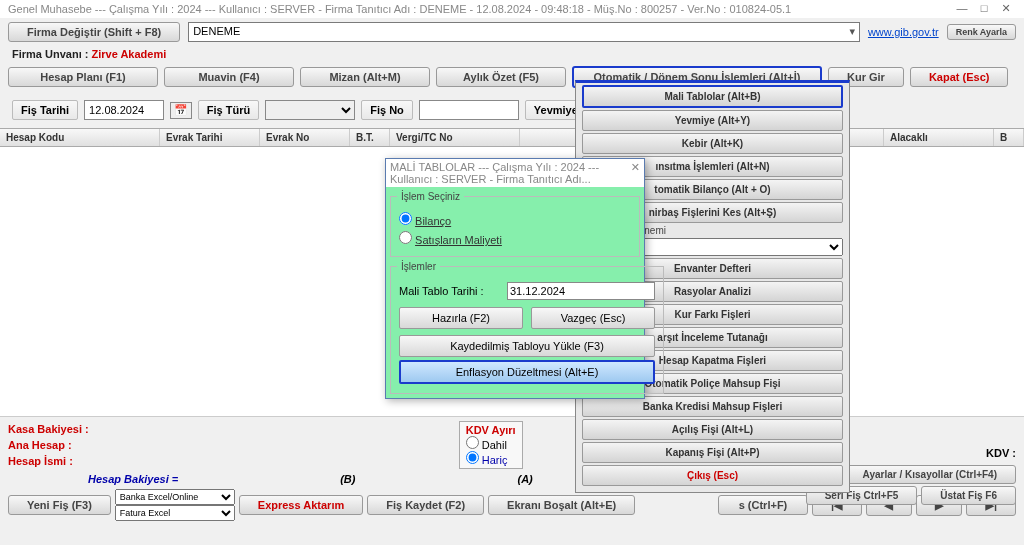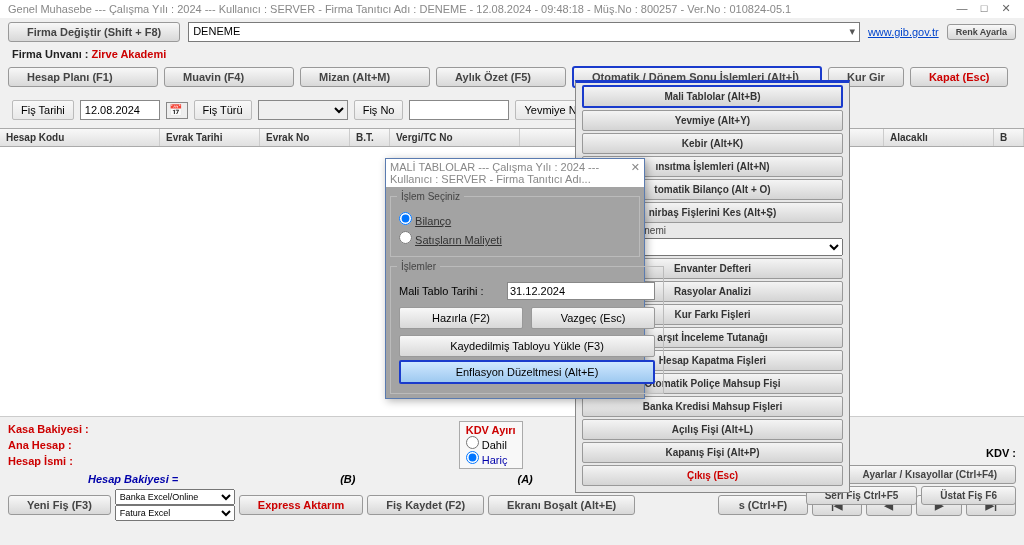--- a/index.html
+++ b/index.html
@@ -9,45 +9,45 @@
 .titlebar .wincontrols span { width: 20px; height: 14px; text-align: center; cursor: pointer; color: #666; }
 .topbar { padding: 4px 8px; display: flex; align-items: center; gap: 8px; }
 .btn-gray { background: linear-gradient(#f8f8f8,#d8d8d8); border: 1px solid #999; border-radius: 3px; padding: 3px 18px; cursor: pointer; font-weight: bold; color: #444; }
 .combo { background: #fff; border: 1px solid #7a7a7a; height: 20px; padding: 2px 4px; flex: 1; position: relative; }
 .combo::after { content: "▾"; position: absolute; right: 4px; top: 2px; color: #555; }
 .link { color: #0044cc; text-decoration: underline; cursor: pointer; }
 .firmrow { padding: 2px 12px; font-size: 11px; }
 .firmrow .lbl { font-weight: bold; color: #222; }
 .firmrow .val { font-weight: bold; color: #c00; }
 .mainbtns { display: flex; gap: 6px; padding: 4px 8px; align-items: center; }
-.mainbtns .btn-gray { flex: 0 0 auto; min-width: 120px; text-align: left; }
+.mainbtns .btn-gray { flex: 0 0 auto; min-width: 120px; text-align: center; }
 .btn-blue-border { border: 2px solid #1a3bcc; }
 .btn-red-text { color: #c00; }
 .fisrow { padding: 8px 12px; display: flex; align-items: center; gap: 6px; }
-.fisrow label { font-weight: normal; background: linear-gradient(#f8f8f8,#e8e8e8); border: 1px solid #bbb; padding: 3px 8px; border-radius: 2px; }
+.fisrow label { font-weight: bold; background: linear-gradient(#f8f8f8,#e8e8e8); border: 1px solid #bbb; padding: 3px 8px; border-radius: 2px; }
 .fisrow input, .fisrow select { border: 1px solid #888; height: 20px; padding: 2px 4px; }
 .grid-head { display: flex; background: linear-gradient(#f8f8f8,#e0e0e0); border-top: 1px solid #aaa; border-bottom: 1px solid #aaa; }
 .grid-head div { padding: 3px 6px; border-right: 1px solid #ccc; font-weight: bold; color: #333; font-size: 10px; }
 .grid-body { background: #fff; height: 270px; border-bottom: 1px solid #ccc; }
 .bottom { background: #f0f0f0; padding: 4px 8px; }
 .kasa { display: flex; align-items: flex-end; }
 .kasa .left { color: #c00; font-weight: bold; line-height: 16px; }
 .kdvbox { border: 1px solid #aaa; padding: 2px 6px; background: #f8f8f8; font-size: 10px; }
 .kdvbox .t { color: #c00; font-weight: bold; }
 .bakiye { display: flex; align-items: center; gap: 6px; margin-top: 4px; font-style: italic; }
 .bakiye .lbl { color: #00a; font-weight: bold; }
 .footer-btns { display: flex; gap: 4px; margin-top: 4px; align-items: center; }
 .footer-btns .btn-gray { min-width: 90px; }
 .dropdown-menu { position: absolute; top: 80px; left: 575px; width: 275px; background: #e8e8e8; border: 1px solid #888; border-top: 3px solid #1a3bcc; z-index: 50; padding-bottom: 4px; }
 .dropdown-menu .mitem { margin: 2px 6px; background: linear-gradient(#f4f4f4,#d4d4d4); border: 1px solid #999; border-radius: 2px; padding: 4px 0; text-align: center; font-weight: bold; color: #333; cursor: pointer; font-size: 10px; }
 .dropdown-menu .mitem.hl { border: 2px solid #1a3bcc; }
 .dropdown-menu .mitem.red { color: #c00; }
 .dropdown-menu .sel { margin: 2px 6px; }
 .dropdown-menu .sel select { width: 100%; height: 18px; }
-.dialog { position: absolute; top: 158px; left: 385px; width: 260px; background: #a3a3a3; border: 1px solid #5a7bb0; z-index: 60; box-shadow: 2px 2px 8px rgba(0,0,0,0.3); }
+.dialog { position: absolute; top: 158px; left: 385px; width: 260px; background: #86efac; border: 1px solid #5a7bb0; z-index: 60; box-shadow: 2px 2px 8px rgba(0,0,0,0.3); }
 .dialog .dtitle { background: #fff; color: #888; font-size: 8px; padding: 2px 4px; display: flex; }
 .dialog .dtitle .x { margin-left: auto; cursor: pointer; }
 .dialog fieldset { border: 1px solid #bbb; margin: 4px; padding: 6px; }
 .dialog legend { font-size: 10px; color: #444; padding: 0 4px; }
 .dialog .radio { display: block; margin: 4px 2px; color: #333; }
 .dialog .frow { display: flex; align-items: center; gap: 8px; margin: 4px 2px; }
 .dialog .frow label { flex: 0 0 100px; }
 .dialog .frow input { flex: 1; border: 1px solid #888; height: 18px; padding: 2px; }
 .dialog .dbtn { background: linear-gradient(#f8f8f8,#d8d8d8); border: 1px solid #999; border-radius: 2px; padding: 4px 0; text-align: center; cursor: pointer; margin: 3px 2px; }
 .dialog .dbtn.half { display: inline-block; width: 48%; }

